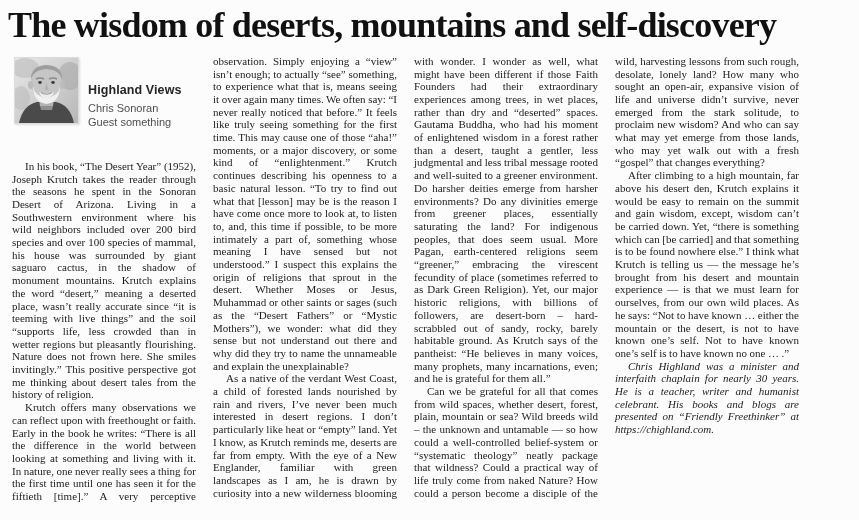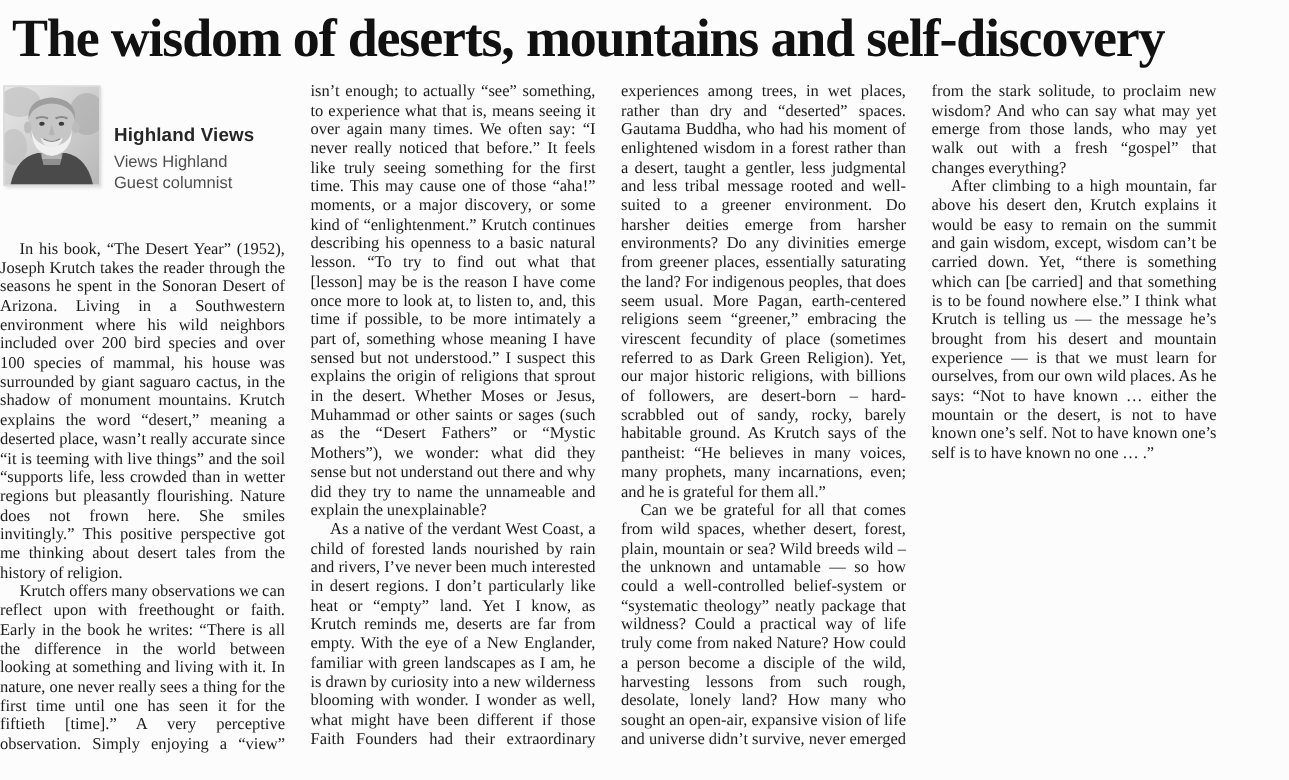--- a/index.html
+++ b/index.html
@@ -22,21 +22,21 @@
     padding: 7px 8px 10px 8px;
     font-family: "Liberation Serif", serif;
     font-weight: bold;
     font-size: 36px;
     line-height: 1.05;
     letter-spacing: -0.8px;
     color: #111;
     white-space: nowrap;
   }
   .article-columns {
-    margin: 0 0;
+    margin: 0 12px;
     height: 452px;
     column-count: 4;
     column-gap: 17px;
     column-fill: auto;
     overflow: hidden;
   }
   .byline {
     display: flex;
     align-items: flex-start;
     gap: 9px;
@@ -131,25 +131,26 @@
 
           <path d="M18 28 Q18 44 31.5 46 Q45 44 45 28 Q44 38 31.5 40 Q19 38 18 28" fill="#f0f0f0"></path>
           <path d="M24 34 Q31.5 37.5 39 34 Q37 40 31.5 40.5 Q26 40 24 34" fill="#ececec"></path>
 
           <path d="M26 35 Q31.5 38.5 37 35 Q31.5 36.8 26 35" fill="#fafafa"></path>
           <path d="M26 34.6 Q31.5 37.8 37 34.6" stroke="#7d7d7d" stroke-width="0.8" fill="none"></path>
         </svg>
       </div>
       <div class="byline-text">
         <div class="byline-column-title">Highland Views</div>
-        <div class="byline-author">Views Highland</div>
-        <div class="byline-role">Guest columnist</div>
+        <div class="byline-author">Chris Sonoran</div>
+        <div class="byline-role">Guest something</div>
       </div>
     </div>
 
   <p class="para">In his book, “The Desert Year” (1952), Joseph Krutch takes the reader through the seasons he spent in the Sonoran Desert of Arizona. Living in a Southwestern environment where his wild neighbors included over 200 bird species and over 100 species of mammal, his house was surrounded by giant saguaro cactus, in the shadow of monument mountains. Krutch explains the word “desert,” meaning a deserted place, wasn’t really accurate since “it is teeming with live things” and the soil “supports life, less crowded than in wetter regions but pleasantly flourishing. Nature does not frown here. She smiles invitingly.” This positive perspective got me thinking about desert tales from the history of religion.</p>
       <p class="para">Krutch offers many observations we can reflect upon with freethought or faith. Early in the book he writes: “There is all the difference in the world between looking at something and living with it. In nature, one never really sees a thing for the first time until one has seen it for the fiftieth [time].” A very perceptive observation. Simply enjoying a “view” isn’t enough; to actually “see” something, to experience what that is, means seeing it over again many times. We often say: “I never really noticed that before.” It feels like truly seeing something for the first time. This may cause one of those “aha!” moments, or a major discovery, or some kind of “enlightenment.” Krutch continues describing his openness to a basic natural lesson. “To try to find out what that [lesson] may be is the reason I have come once more to look at, to listen to, and, this time if possible, to be more intimately a part of, something whose meaning I have sensed but not understood.” I suspect this explains the origin of religions that sprout in the desert. Whether Moses or Jesus, Muhammad or other saints or sages (such as the “Desert Fathers” or “Mystic Mothers”), we wonder: what did they sense but not understand out there and why did they try to name the unnameable and explain the unexplainable?</p>
       <p class="para">As a native of the verdant West Coast, a child of forested lands nourished by rain and rivers, I’ve never been much interested in desert regions. I don’t particularly like heat or “empty” land. Yet I know, as Krutch reminds me, deserts are far from empty. With the eye of a New Englander, familiar with green landscapes as I am, he is drawn by curiosity into a new wilderness blooming with wonder. I wonder as well, what might have been different if those Faith Founders had their extraordinary experiences among trees, in wet places, rather than dry and “deserted” spaces. Gautama Buddha, who had his moment of enlightened wisdom in a forest rather than a desert, taught a gentler, less judgmental and less tribal message rooted and well-suited to a greener environment. Do harsher deities emerge from harsher environments? Do any divinities emerge from greener places, essentially saturating the land? For indigenous peoples, that does seem usual. More Pagan, earth-centered religions seem “greener,” embracing the virescent fecundity of place (sometimes referred to as Dark Green Religion). Yet, our major historic religions, with billions of followers, are desert-born – hard-scrabbled out of sandy, rocky, barely habitable ground. As Krutch says of the pantheist: “He believes in many voices, many prophets, many incarnations, even; and he is grateful for them all.”</p>
       <p class="para">Can we be grateful for all that comes from wild spaces, whether desert, forest, plain, mountain or sea? Wild breeds wild – the unknown and untamable — so how could a well-controlled belief-system or “systematic theology” neatly package that wildness? Could a practical way of life truly come from naked Nature? How could a person become a disciple of the wild, harvesting lessons from such rough, desolate, lonely land? How many who sought an open-air, expansive vision of life and universe didn’t survive, never emerged from the stark solitude, to proclaim new wisdom? And who can say what may yet emerge from those lands, who may yet walk out with a fresh “gospel” that changes everything?</p>
       <p class="para">After climbing to a high mountain, far above his desert den, Krutch explains it would be easy to remain on the summit and gain wisdom, except, wisdom can’t be carried down. Yet, “there is something which can [be carried] and that something is to be found nowhere else.” I think what Krutch is telling us — the message he’s brought from his desert and mountain experience — is that we must learn for ourselves, from our own wild places. As he says: “Not to have known … either the mountain or the desert, is not to have known one’s self. Not to have known one’s self is to have known no one … .”</p>
+      <p class="para italic">Chris Highland was a minister and interfaith chaplain for nearly 30 years. He is a teacher, writer and humanist celebrant. His books and blogs are presented on “Friendly Freethinker” at https://chighland.com.</p>
     </div>
 
 </div>
 
 </body></html>

